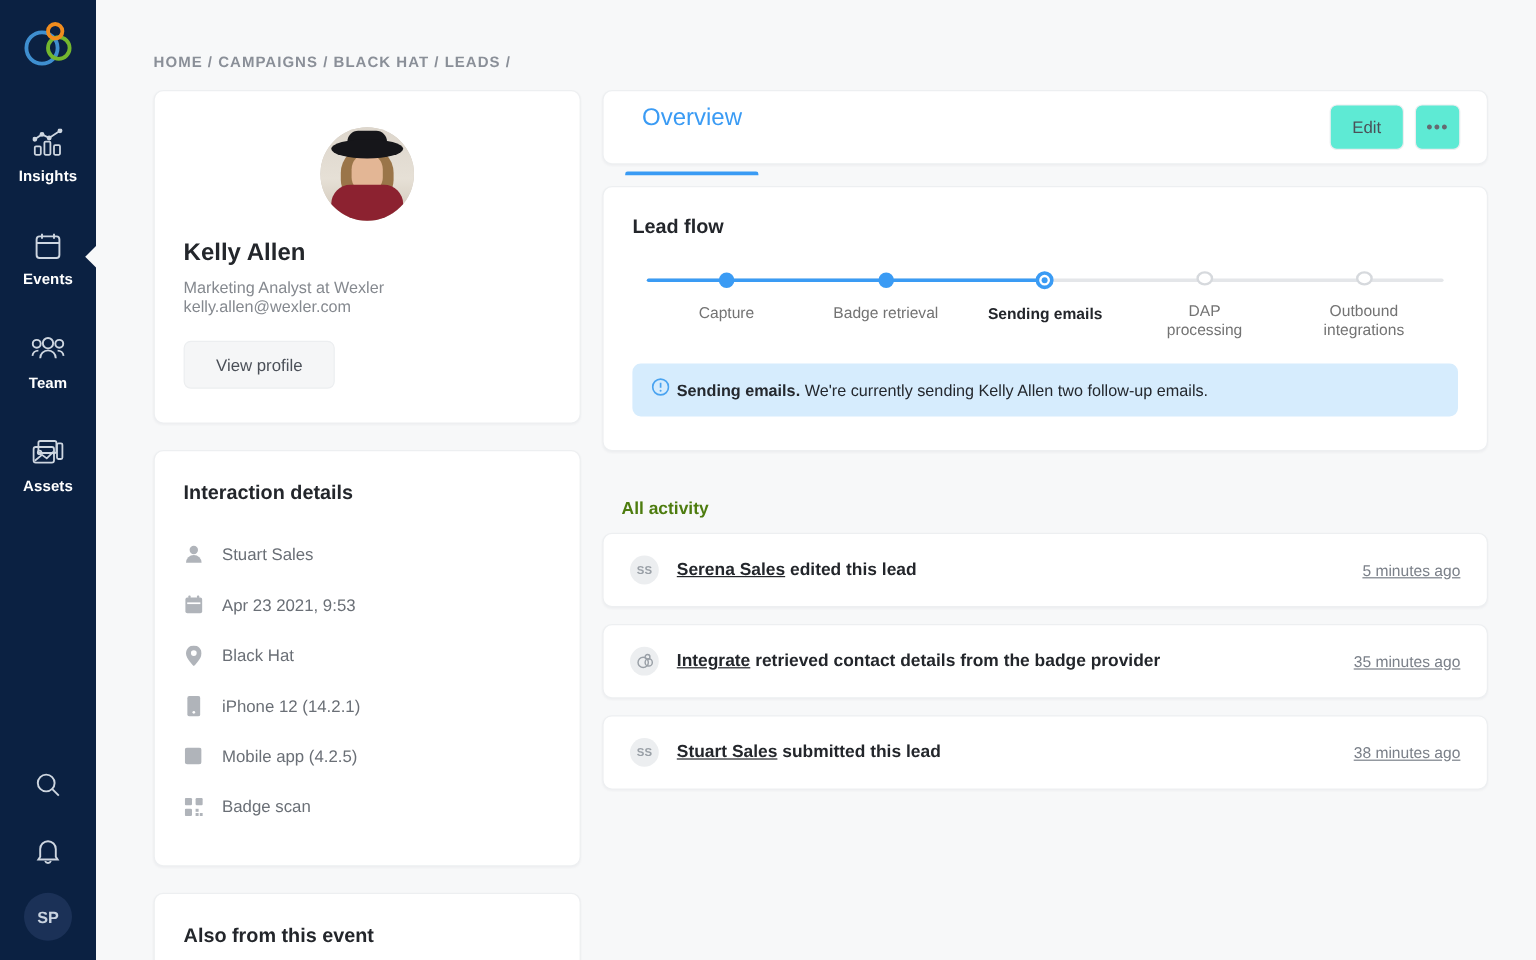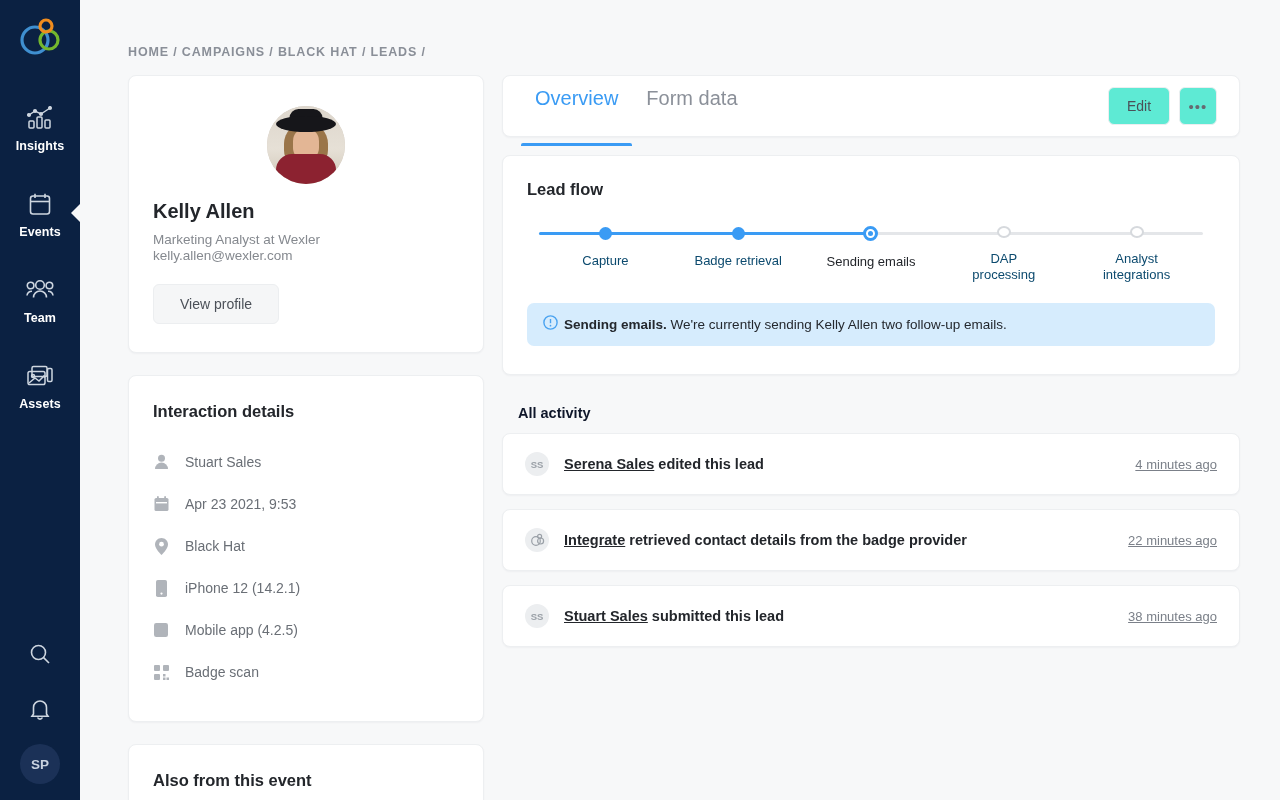--- a/index.html
+++ b/index.html
@@ -161,36 +161,36 @@
   .dot { width: 13px; height: 13px; border-radius: 50%; background: #3a9bf4; z-index: 2; margin-top: 6px; }
   .dot.current {
     width: 15px; height: 15px; background: #ffffff;
     border: 3px solid #3a9bf4; position: relative; margin-top: 5px;
   }
   .dot.current::after {
     content:""; position:absolute; inset:2px; border-radius:50%; background:#3a9bf4;
   }
   .dot.todo { background: #ffffff; border: 2px solid #d6d9dd; width: 14px; height: 14px; margin-top: 5px; }
   .step-label {
-    margin-top: 13px; font-size: 13px; color: #0c4a6e; text-align: center;
+    margin-top: 13px; font-size: 13px; color: #737373; text-align: center;
     line-height: 16px; white-space: pre-line;
   }
-  .step-label.current { font-weight: 400; color: #23262b; }
+  .step-label.current { font-weight: 700; color: #23262b; }
 
   .alert {
     margin-top: 20px; background: #d6ecfd; border-radius: 7px;
     padding: 12px 16px; display: flex; align-items: center; gap: 6px;
   }
   .alert-text { font-size: 13.5px; color: #24282e; }
   .alert-text b { font-weight: 700; }
 
   
   .activity-title {
-    margin: 30px 0 12px 16px;
-    font-size: 14.5px; font-weight: 700; color: #0f172a;
+    margin: 40px 0 12px 16px;
+    font-size: 14.5px; font-weight: 700; color: #4d7c0f;
   }
   .act-card { padding: 0 22px; height: 62px; display: flex; align-items: center; margin-bottom: 14px; }
   .act-av {
     width: 24px; height: 24px; border-radius: 50%; background: #eceef0;
     display: flex; align-items: center; justify-content: center;
     font-size: 9.5px; font-weight: 700; color: #9aa0a7; flex-shrink: 0;
   }
   .act-text { margin-left: 15px; font-size: 14.5px; font-weight: 700; color: #23262b; }
   .act-actor { text-decoration: underline; cursor: pointer; }
   .act-time {
@@ -385,21 +385,20 @@
         <div class="card also-card">
           <div class="card-title" style="margin-bottom:0">Also from this event</div>
 
         </div>
       </div>
 
       <div class="col-right">
 
         <div class="card tabs-card">
           <div class="tab active">Overview</div>
-          <div class="tab">Form data</div>
           <div class="tabs-actions">
             <div class="btn-sq btn-edit">Edit</div>
             <div class="btn-sq btn-more">•••</div>
           </div>
         </div>
 
         <div class="card flow-card">
           <div class="flow-title">Lead flow</div>
 
           <div class="flow-track">
@@ -418,21 +417,21 @@
                 <span class="dot current"></span>
                 <span class="step-label current">Sending emails</span>
               </div>
               <div class="flow-step">
                 <span class="dot todo"></span>
                 <span class="step-label">DAP
 processing</span>
               </div>
               <div class="flow-step">
                 <span class="dot todo"></span>
-                <span class="step-label">Analyst
+                <span class="step-label">Outbound
 integrations</span>
               </div>
             </div>
           </div>
 
           <div class="alert">
             <span>
               <svg width="15" height="15" viewBox="0 0 15 15" fill="none" stroke="#4aa3f0" stroke-width="1.4">
                 <circle cx="7.5" cy="7.5" r="6.6"></circle>
                 <line x1="7.5" y1="4" x2="7.5" y2="8.2"></line>
@@ -441,33 +440,33 @@
             </span>
             <span class="alert-text"><b>Sending emails.</b><span> We're currently sending Kelly Allen two follow-up emails.</span></span>
           </div>
         </div>
 
         <div class="activity-title">All activity</div>
 
         <div class="card act-card">
           <span class="act-av">SS</span>
           <span class="act-text"><span class="act-actor">Serena Sales</span><span> edited this lead</span></span>
-          <span class="act-time">4 minutes ago</span>
+          <span class="act-time">5 minutes ago</span>
         </div>
 
         <div class="card act-card">
           <span class="act-av">
             <svg width="15" height="14" viewBox="0 0 15 14">
               <circle cx="6" cy="8" r="4.3" fill="none" stroke="#9aa0a7" stroke-width="1.2"></circle>
               <circle cx="10.6" cy="8" r="3" fill="none" stroke="#9aa0a7" stroke-width="1.2"></circle>
               <circle cx="9.6" cy="3.4" r="2" fill="none" stroke="#9aa0a7" stroke-width="1.2"></circle>
             </svg>
           </span>
           <span class="act-text"><span class="act-actor">Integrate</span><span> retrieved contact details from the badge provider</span></span>
-          <span class="act-time">22 minutes ago</span>
+          <span class="act-time">35 minutes ago</span>
         </div>
 
         <div class="card act-card">
           <span class="act-av">SS</span>
           <span class="act-text"><span class="act-actor">Stuart Sales</span><span> submitted this lead</span></span>
           <span class="act-time">38 minutes ago</span>
         </div>
 
       </div>
     </div>

